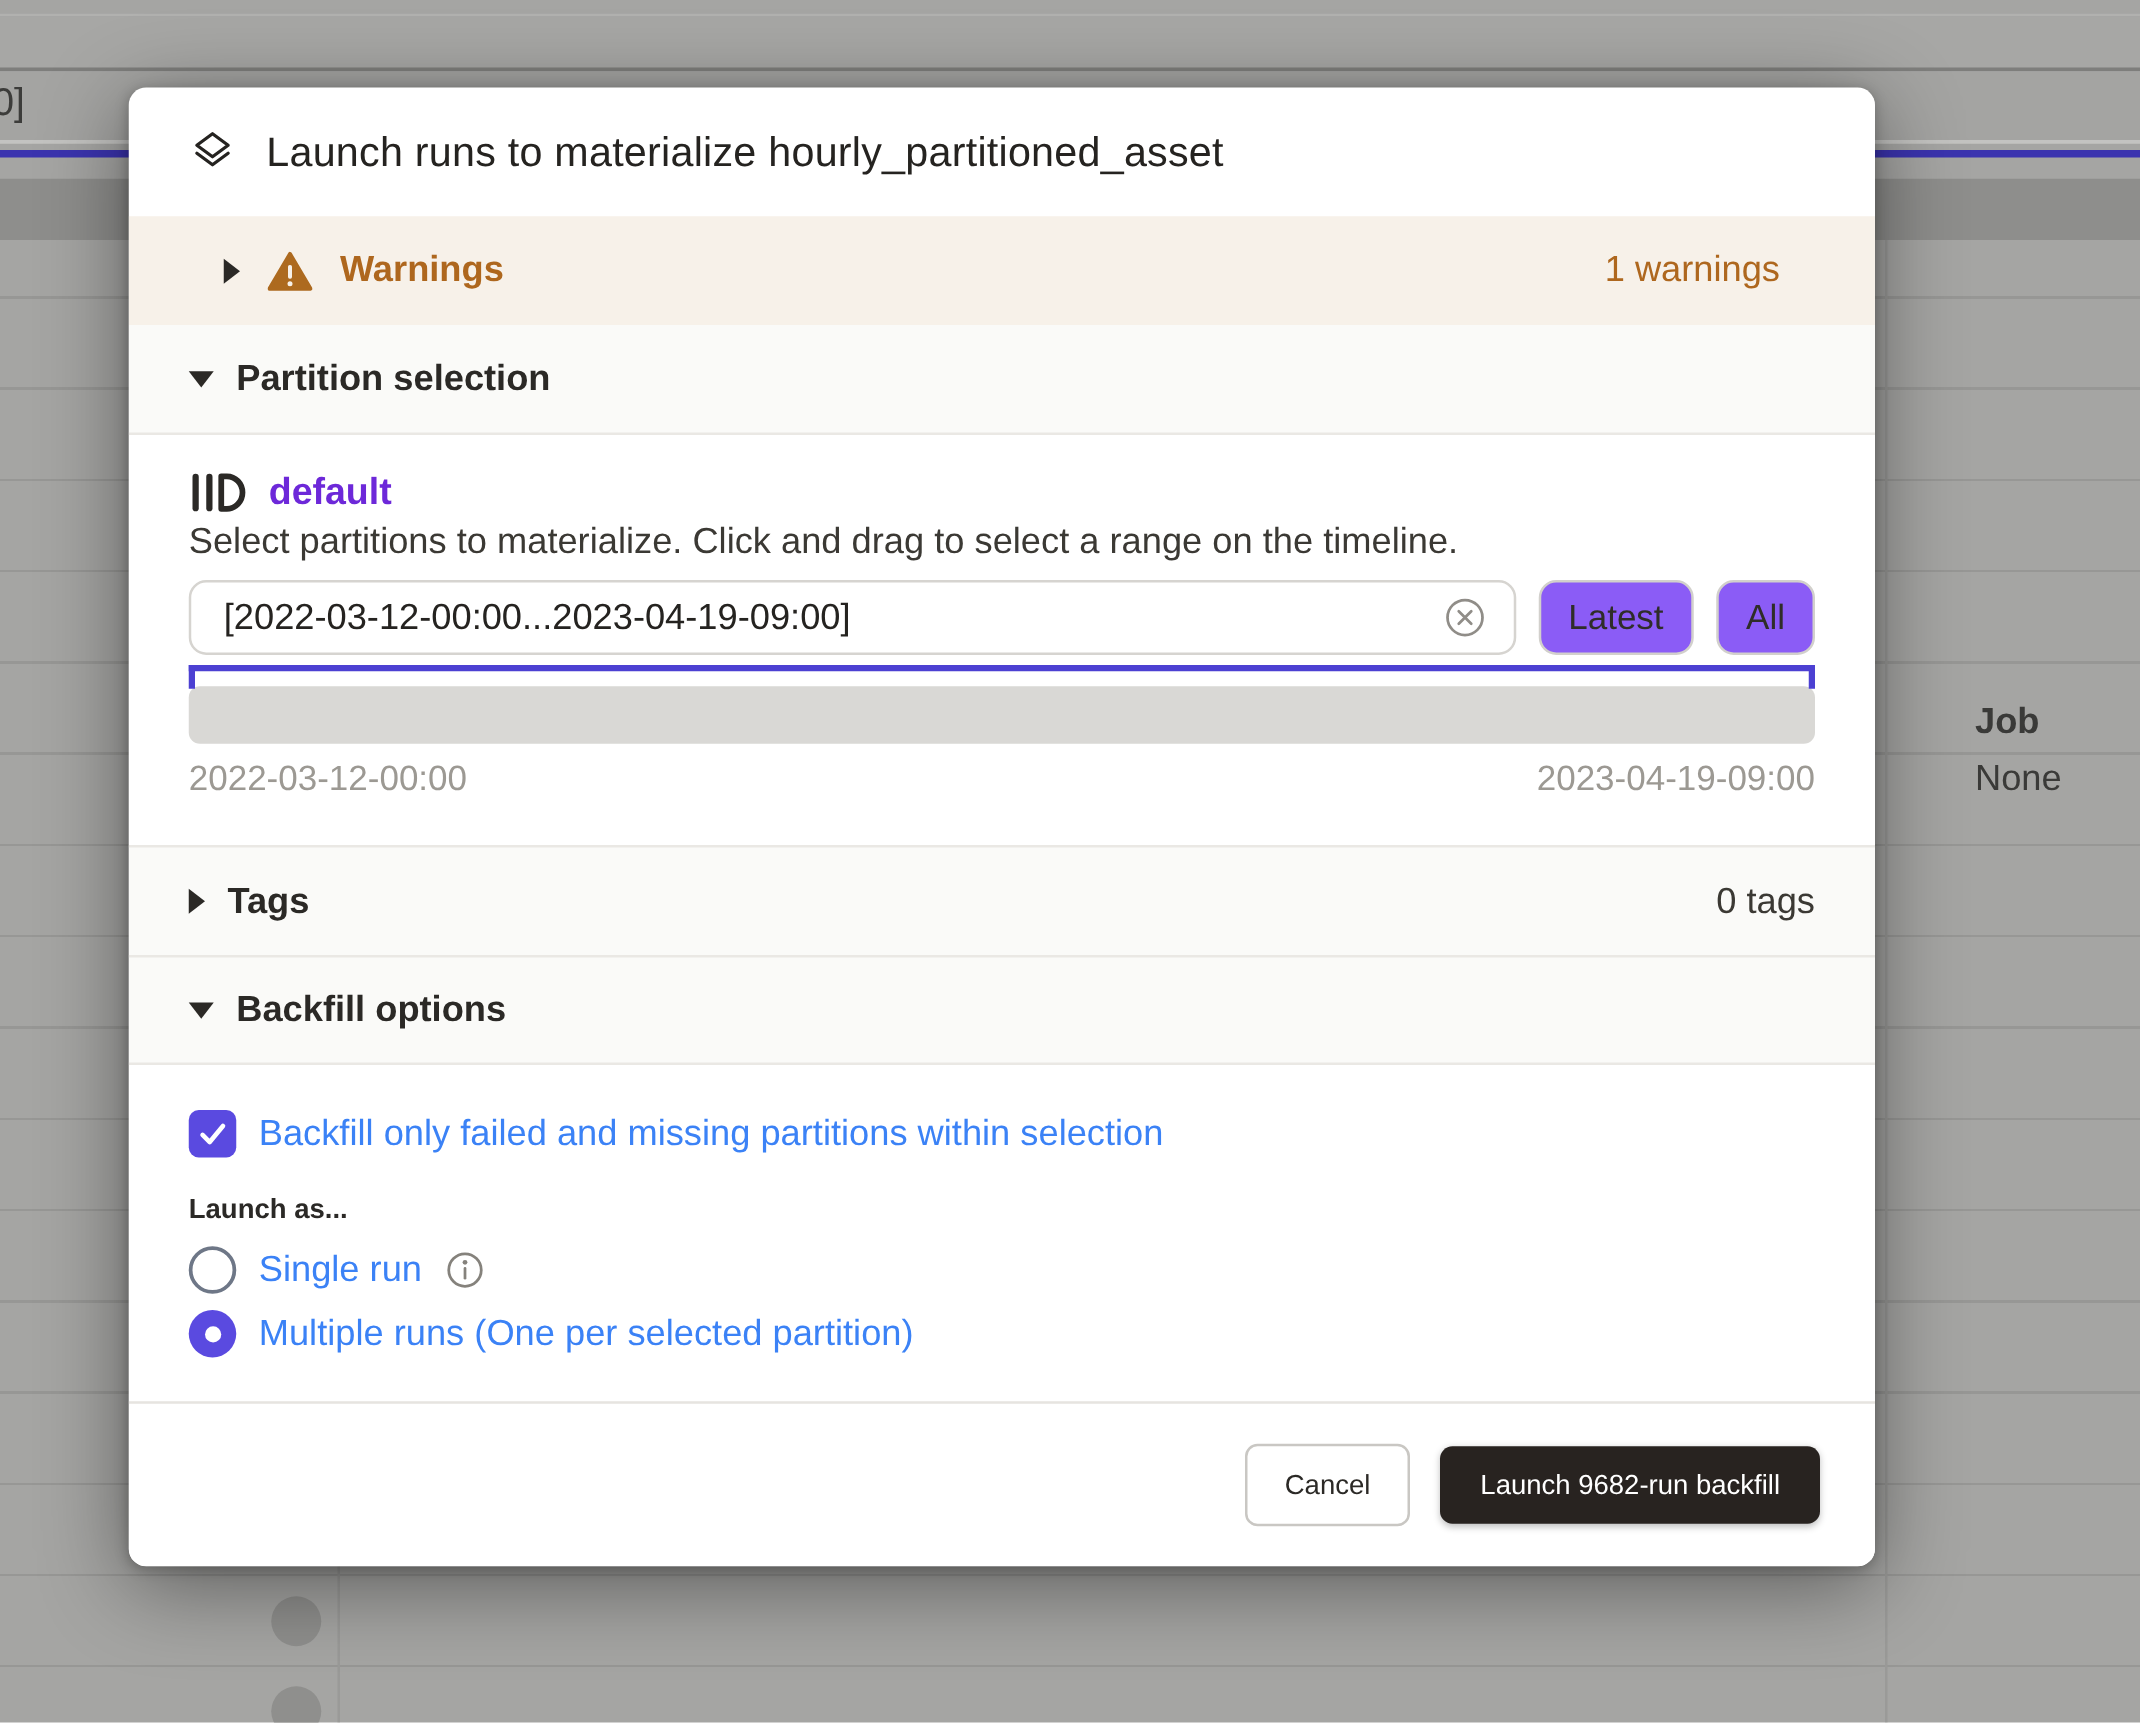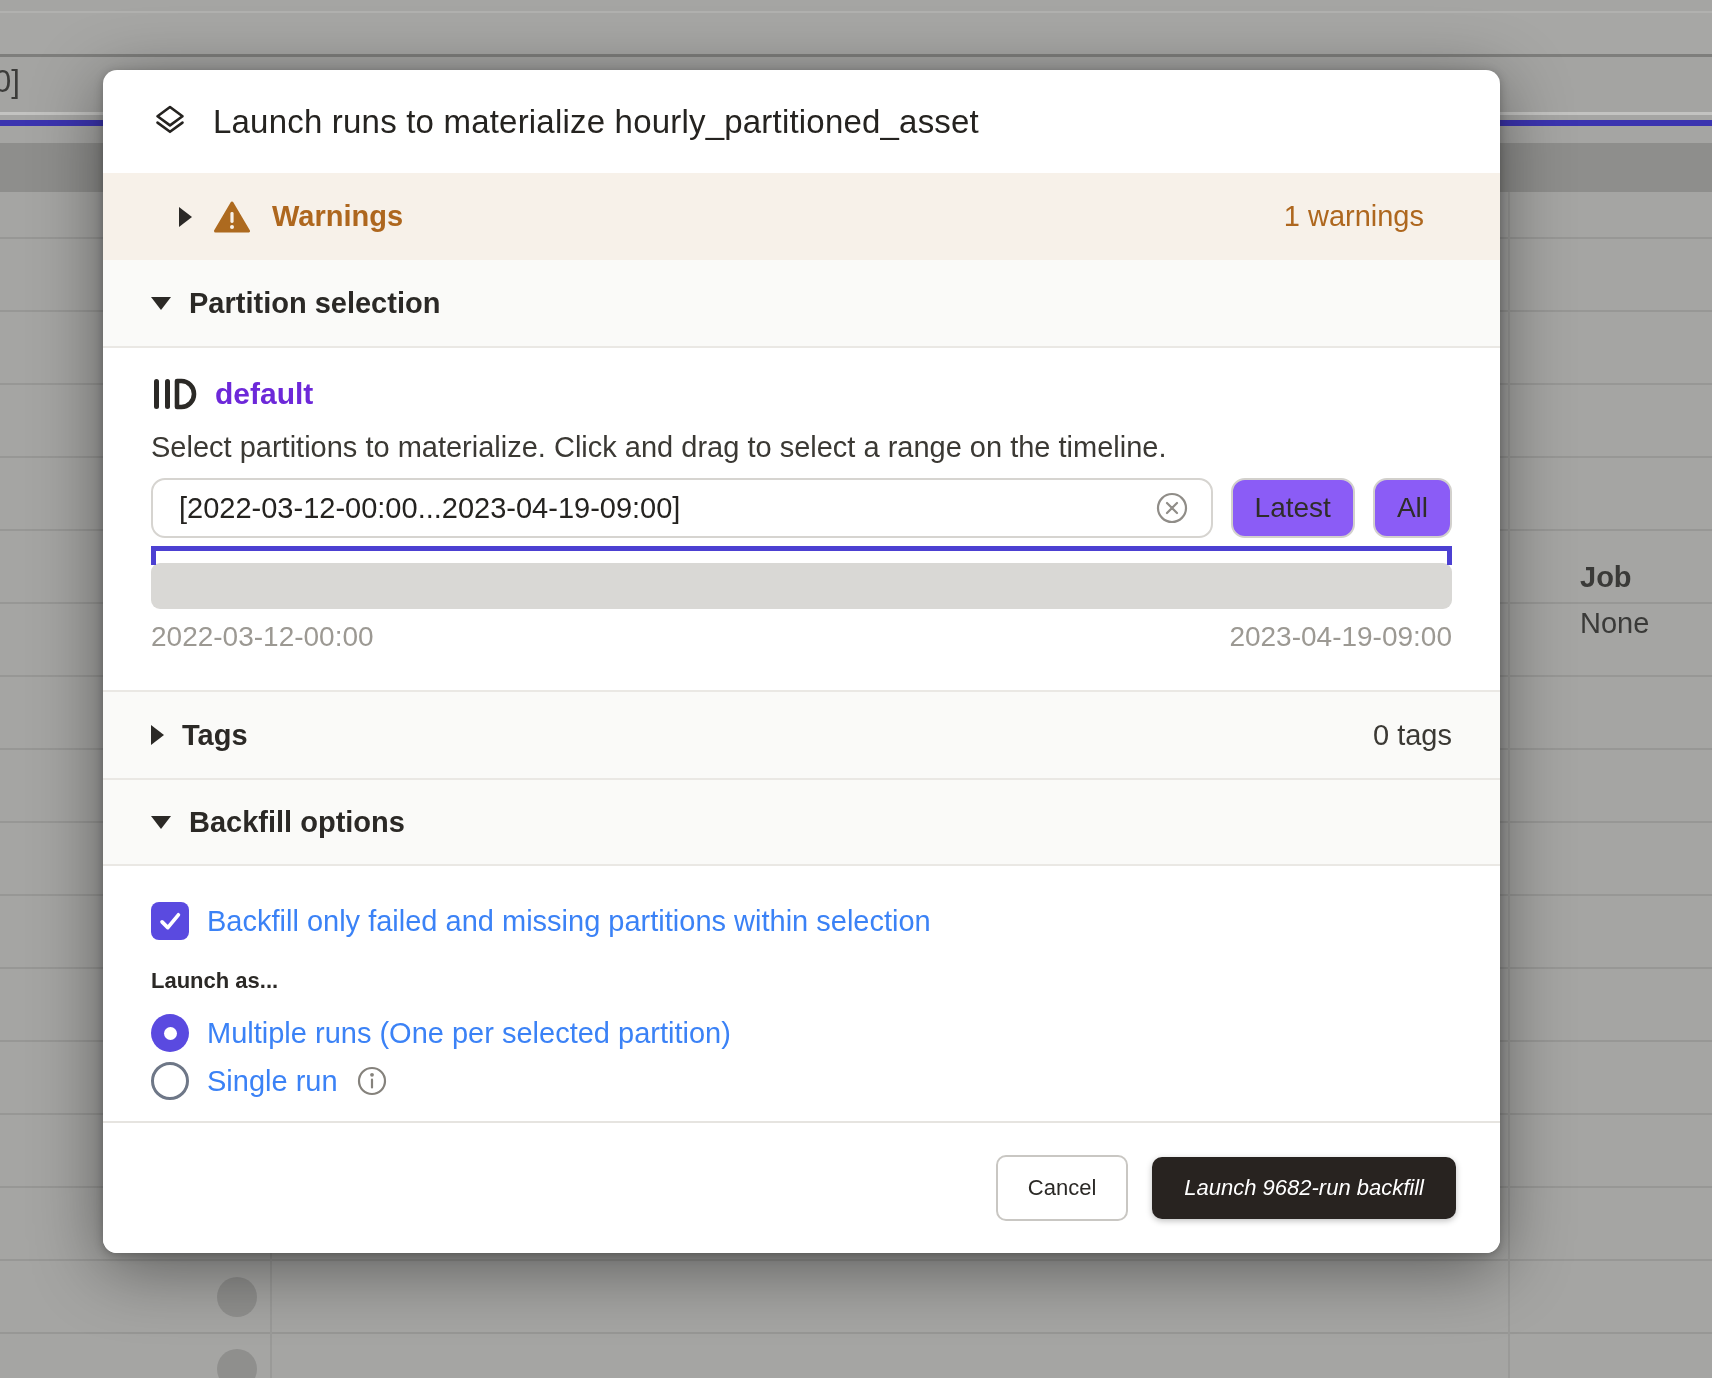--- a/index.html
+++ b/index.html
@@ -54,21 +54,21 @@
   .hdr-backfill{height:84px;flex:0 0 84px;border-bottom:2px solid #eae8e4;}
   .hdr-count{margin-left:auto;font-size:29px;font-weight:400;color:#3b3934;}
 
   .caret{width:0;height:0;flex:0 0 auto;}
   .caret-right{border-top:10px solid transparent;border-bottom:10px solid transparent;border-left:13px solid #2b2926;}
   .caret-down{border-left:10px solid transparent;border-right:10px solid transparent;border-top:13px solid #2b2926;}
 
   .partition-content{padding:30px 48px 0 48px;background:#fff;}
   .dimension-row{display:flex;align-items:center;gap:18px;height:32px;}
   .dimension-name{font-size:30px;font-weight:700;color:#6d28d9;}
-  .dimension-desc{margin-top:20px;font-size:29px;color:#3b3934;line-height:34px;}
+  .dimension-desc{margin-top:6px;font-size:29px;color:#3b3934;line-height:34px;}
 
   .input-row{margin-top:14px;display:flex;gap:18px;height:60px;}
   .range-input{flex:1;display:flex;align-items:center;border:2px solid #d6d4d0;border-radius:14px;
     padding:0 22px 0 26px;background:#fff;}
   .range-value{flex:1;font-size:29px;color:#252320;white-space:nowrap;overflow:hidden;}
   .pill-btn{display:flex;align-items:center;justify-content:center;border:2px solid #d2d0cc;
     border-radius:14px;background:#8b5cf6;font-size:28px;color:#2f2d29;padding:0 22px;cursor:pointer;}
 
   .timeline{margin-top:8px;}
   .bracket{position:relative;height:5px;background:#4c40d2;}
@@ -89,21 +89,21 @@
   .radio-row.second{margin-top:13px;}
   .radio{width:32px;height:32px;border-radius:50%;border:3px solid #6e7787;background:#fff;flex:0 0 auto;}
   .radio.selected{width:38px;height:38px;border:none;background:#5a4ae0;position:relative;}
   .radio.selected::after{content:"";position:absolute;left:50%;top:50%;width:13px;height:13px;margin:-6.5px 0 0 -6.5px;
     border-radius:50%;background:#fff;}
 
   .footer{flex:0 0 130px;border-top:2px solid #e6e4e0;display:flex;align-items:center;
     justify-content:flex-end;gap:24px;padding:0 44px;background:#fff;}
   .btn{height:62px;border-radius:10px;display:flex;align-items:center;font-size:22px;cursor:pointer;}
   .btn-cancel{background:#fff;border:2px solid #c9c7c3;color:#2b2926;padding:0 30px;}
-  .btn-launch{background:#282320;color:#ffffff;padding:0 32px;box-shadow:0 2px 6px rgba(0,0,0,.25);font-style:italic;}
+  .btn-launch{background:#282320;color:#ffffff;padding:0 32px;box-shadow:0 2px 6px rgba(0,0,0,.25);}
   svg{display:block;}
 </style>
 </head>
 <body>
 
 <div class="backdrop">
   <div class="bg-line bg-topline1"></div>
   <div class="bg-band1"></div>
   <div class="bg-line bg-darkline"></div>
   <div class="bg-cellband"></div>
@@ -204,36 +204,36 @@
       <span class="checkbox">
         <svg width="30" height="30" viewBox="0 0 34 34" fill="none">
           <path d="M8 18 L14.5 24.5 L26.5 10" stroke="#ffffff" stroke-width="4.2" stroke-linecap="round" stroke-linejoin="round"></path>
         </svg>
       </span>
       <span class="opt-label">Backfill only failed and missing partitions within selection</span>
     </div>
 
     <div class="launch-as">Launch as...</div>
 
-    <div class="radio-row second">
-      <span class="radio selected"></span>
-      <span class="opt-label">Multiple runs (One per selected partition)</span>
-    </div>
-
     <div class="radio-row first">
       <span class="radio"></span>
       <span class="opt-label">Single run</span>
       <span>
         <svg width="32" height="32" viewBox="0 0 32 32" fill="none">
           <circle cx="16" cy="16" r="13" stroke="#85827c" stroke-width="2.2"></circle>
           <circle cx="16" cy="9.8" r="1.9" fill="#85827c"></circle>
           <rect x="14.9" y="13.6" width="2.2" height="10" rx="1.1" fill="#85827c"></rect>
         </svg>
       </span>
     </div>
+
+    <div class="radio-row second">
+      <span class="radio selected"></span>
+      <span class="opt-label">Multiple runs (One per selected partition)</span>
+    </div>
   </div>
 
   <div class="footer">
     <div class="btn btn-cancel">Cancel</div>
     <div class="btn btn-launch">Launch 9682-run backfill</div>
   </div>
 
 </div>
 
 </body></html>

